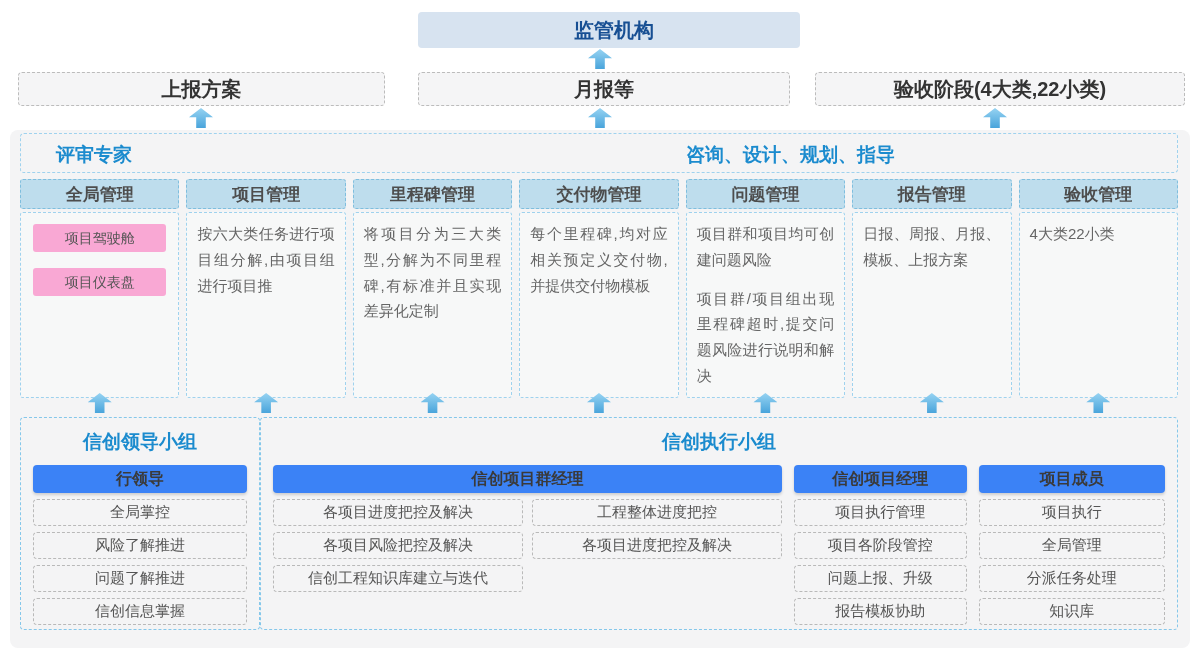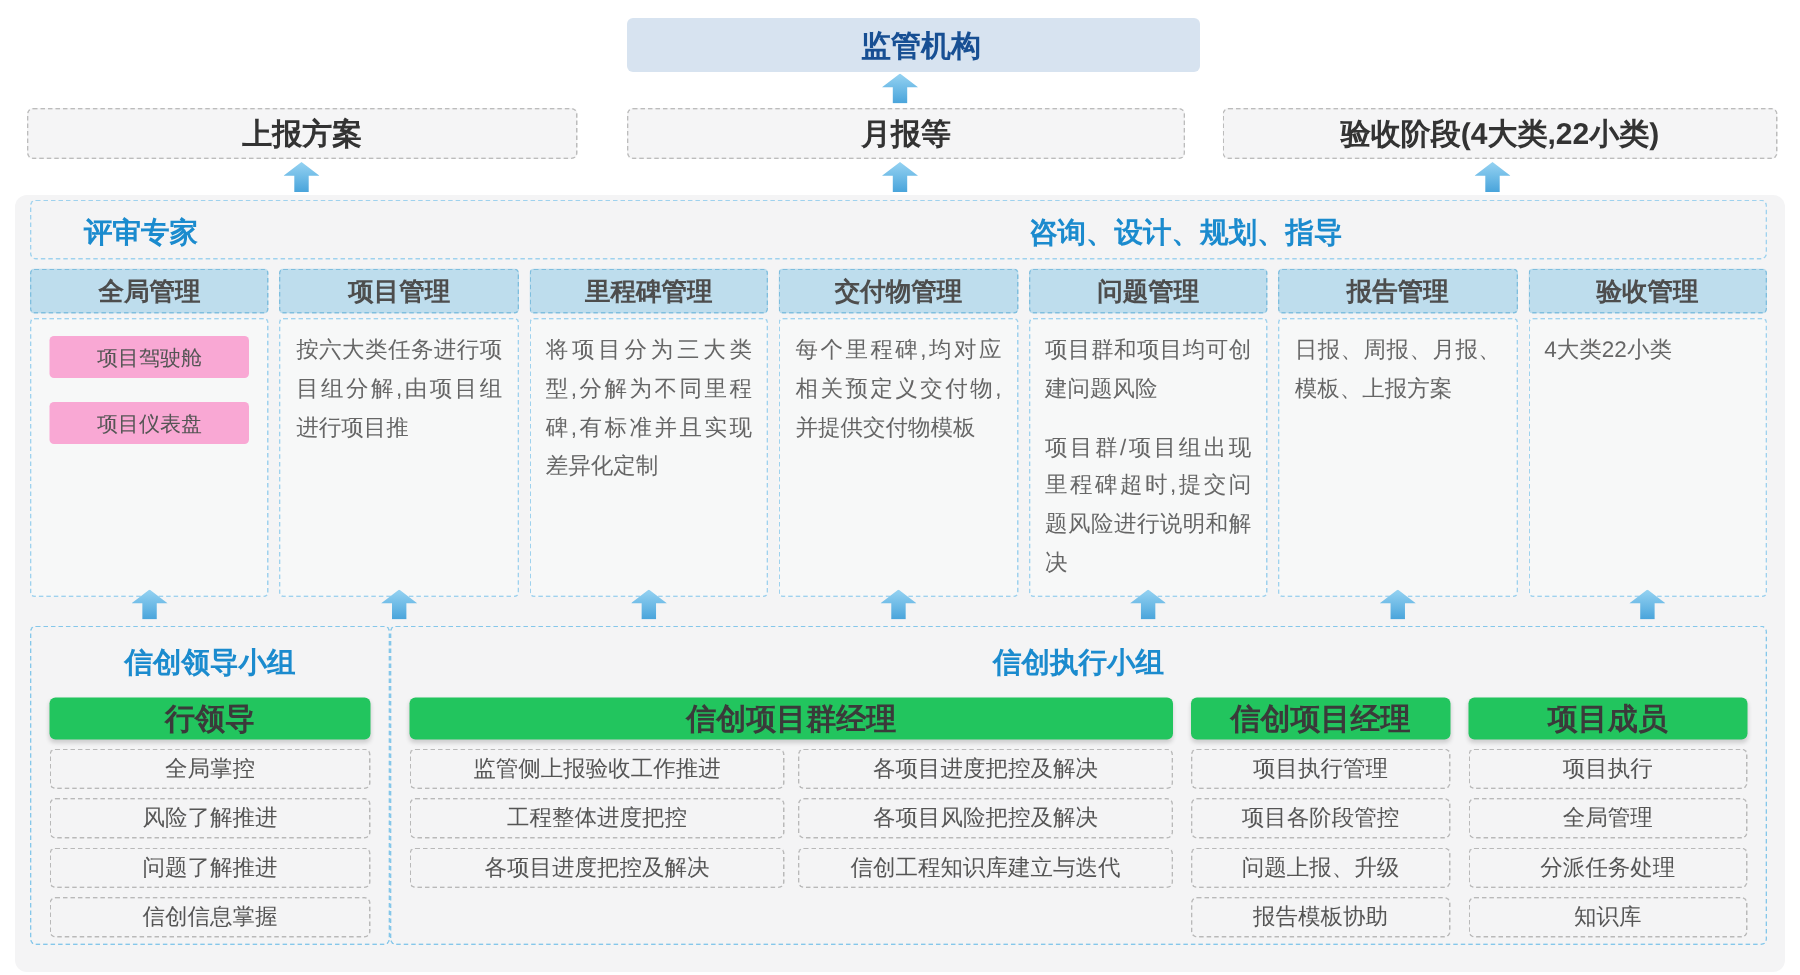--- a/index.html
+++ b/index.html
@@ -55,22 +55,22 @@
   .arrows-mid{position:absolute;left:10px;top:261px;right:12px;height:24px;
     display:grid;grid-template-columns:repeat(7,1fr);column-gap:7px;}
   .arrows-mid .arrow{margin:2px auto 0;}
 
   
   .groups{position:absolute;left:10px;top:287px;right:12px;height:213px;display:flex;}
   .group{border:1px dashed #85c7ea;border-radius:4px;box-sizing:border-box;padding:8px 12px;}
   .group-leader{width:240px;}
   .group-exec{flex:1;min-width:0;}
   .group-title{text-align:center;font-size:19px;font-weight:bold;color:#1b8bce;margin:3px 0 10px;}
-  .role-box{height:28px;background:#22c55e;border-radius:4px;box-shadow:0 2px 3px rgba(0,0,0,0.16);
-    display:flex;align-items:center;justify-content:center;font-size:20px;font-weight:bold;color:#3a3a3a;}
+  .role-box{height:28px;background:#3b82f6;border-radius:4px;box-shadow:0 2px 3px rgba(0,0,0,0.16);
+    display:flex;align-items:center;justify-content:center;font-size:16px;font-weight:bold;color:#3a3a3a;}
   .item{height:27px;border:1px dashed #b9b9b9;border-radius:4px;box-sizing:border-box;
     display:flex;align-items:center;justify-content:center;font-size:15px;color:#555;margin-top:6px;
     white-space:nowrap;overflow:hidden;}
   .exec-cols{display:flex;gap:12px;}
   .exec-sec{display:flex;flex-direction:column;min-width:0;}
   .sec-pgm{flex:2.95;}
   .sec-pm{flex:1;}
   .sec-member{flex:1.08;}
   .pgm-grid{display:grid;grid-template-columns:1fr 1fr;column-gap:9px;}
 </style>
@@ -174,21 +174,20 @@
         <div class="item">信创信息掌握</div>
       </div>
 
       <div class="group group-exec">
         <div class="group-title">信创执行小组</div>
         <div class="exec-cols">
 
           <div class="exec-sec sec-pgm">
             <div class="role-box">信创项目群经理</div>
             <div class="pgm-grid">
-              <div class="item">监管侧上报验收工作推进</div>
               <div class="item">各项目进度把控及解决</div>
               <div class="item">工程整体进度把控</div>
               <div class="item">各项目风险把控及解决</div>
               <div class="item">各项目进度把控及解决</div>
               <div class="item">信创工程知识库建立与迭代</div>
             </div>
           </div>
 
           <div class="exec-sec sec-pm">
             <div class="role-box">信创项目经理</div>

